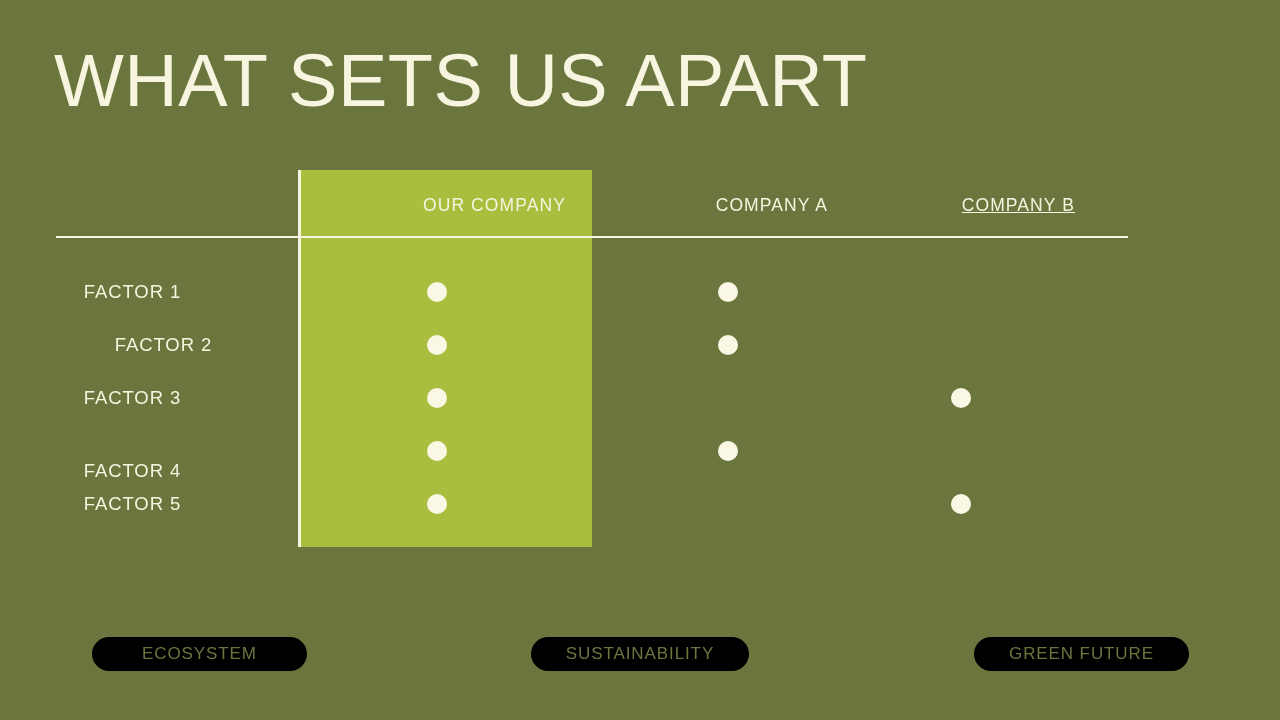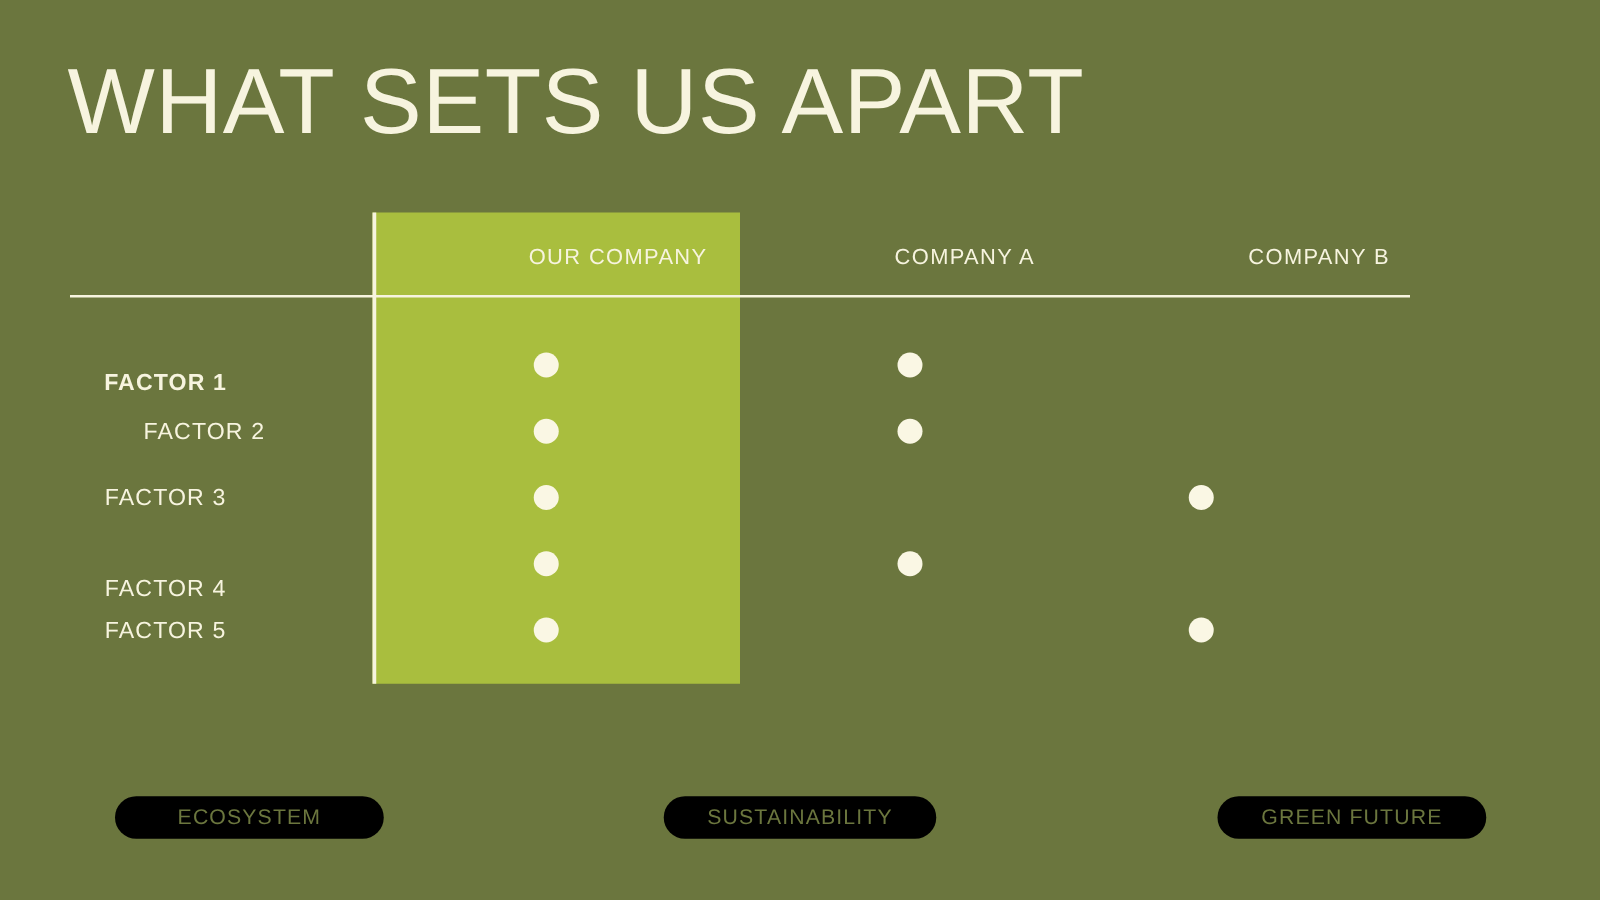--- a/index.html
+++ b/index.html
@@ -69,21 +69,21 @@
     height:26px;
     line-height:26px;
     font-size:17.5px;
     letter-spacing:1.1px;
     color:#F7F4DF;
     text-align:right;
     white-space:nowrap;
   }
   #col-header-our-company { left:326px; width:240px; }
   #col-header-company-a   { left:628px; width:200px; }
-  #col-header-company-b   { left:912px; width:200px; }
+  #col-header-company-b   { left:875px; width:200px;text-decoration:underline; }
 
   
   .row-label {
     position:absolute;
     left:0px;
     width:265px;
     text-align:center;
     height:26px;
     line-height:26px;
     font-size:18.5px;
@@ -127,21 +127,21 @@
 <div id="comparison-table">
 
   <div id="highlight-column"></div>
   <div id="highlight-column-edge"></div>
   <div id="header-divider"></div>
 
   <div class="col-header" id="col-header-our-company">OUR COMPANY</div>
   <div class="col-header" id="col-header-company-a">COMPANY A</div>
   <div class="col-header" id="col-header-company-b">COMPANY B</div>
 
-  <div class="row-label" id="row-label-0" style="top:293px;font-weight:bold;">FACTOR 1</div>
+  <div class="row-label" id="row-label-0" style="top:279px;">FACTOR 1</div>
   <div class="row-label" id="row-label-1" style="top:332px;margin-left:31px;">FACTOR 2</div>
   <div class="row-label" id="row-label-2" style="top:385px;">FACTOR 3</div>
   <div class="row-label" id="row-label-3" style="top:438px;margin-top:20px;">FACTOR 4</div>
   <div class="row-label" id="row-label-4" style="top:491px;">FACTOR 5</div>
 
   <div id="dot-layer">
       <div class="dot" style="left: 427px; top: 282px;"></div>
       <div class="dot" style="left: 718px; top: 282px;"></div>
       <div class="dot" style="left: 427px; top: 335px;"></div>
       <div class="dot" style="left: 718px; top: 335px;"></div>

